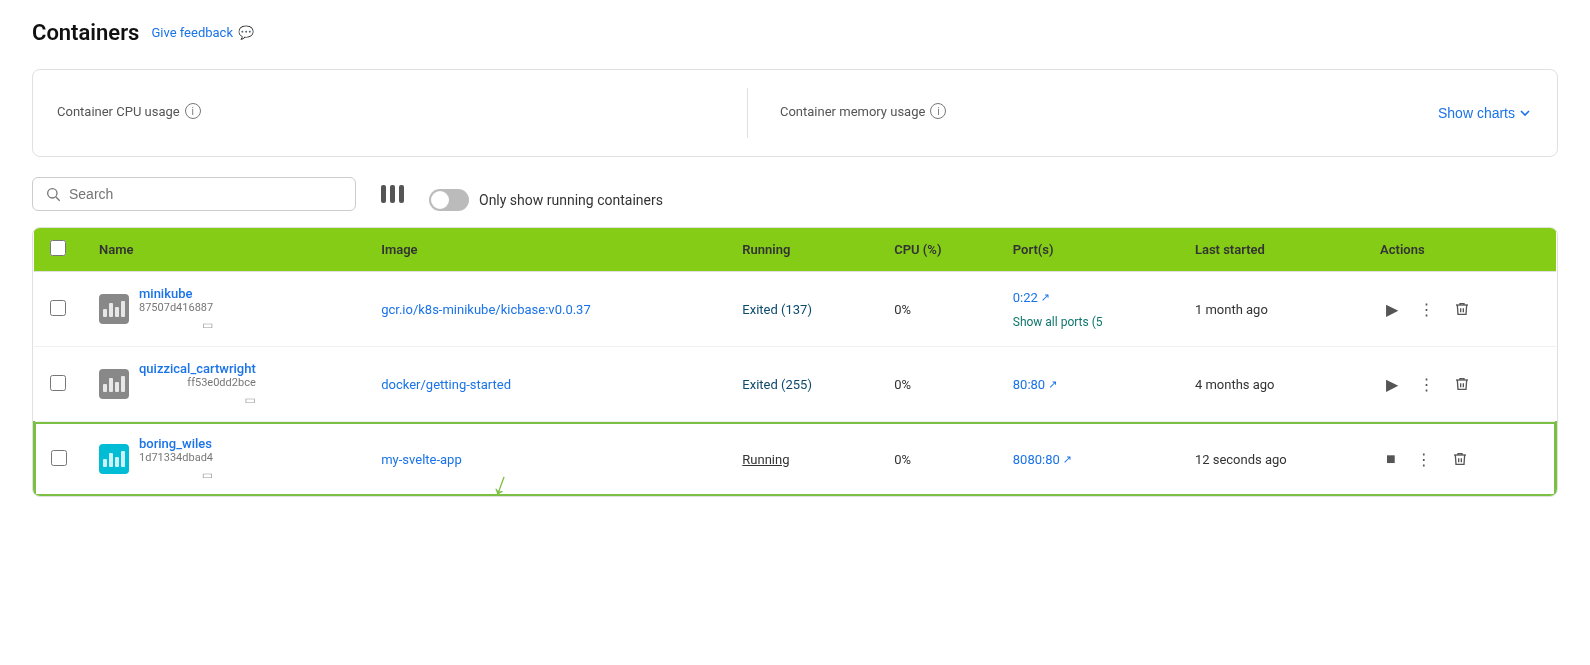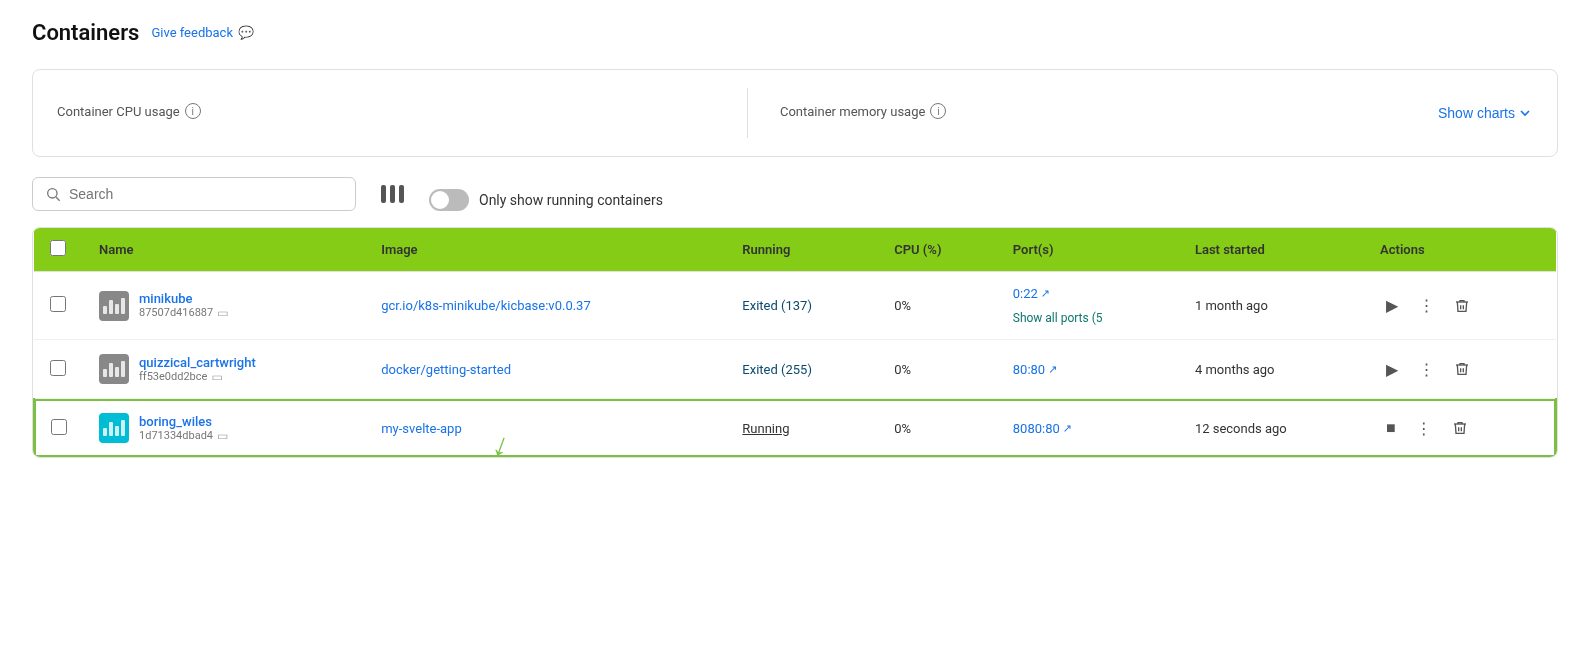--- a/index.html
+++ b/index.html
@@ -234,22 +234,23 @@
     .container-name-info a {
       color: #1a73e8;
       text-decoration: none;
       font-weight: 500;
       font-size: 13px;
     }
     .container-id {
       font-size: 11px;
       color: #777;
       display: flex;
-      align-items: flex-start;
+      align-items: flex-end;
       gap: 4px;
+      flex-direction: column;
     }
     .copy-icon {
       cursor: pointer;
       color: #999;
       font-size: 12px;
     }
     .image-link {
       color: #1a73e8;
       text-decoration: none;
       font-size: 13px;

